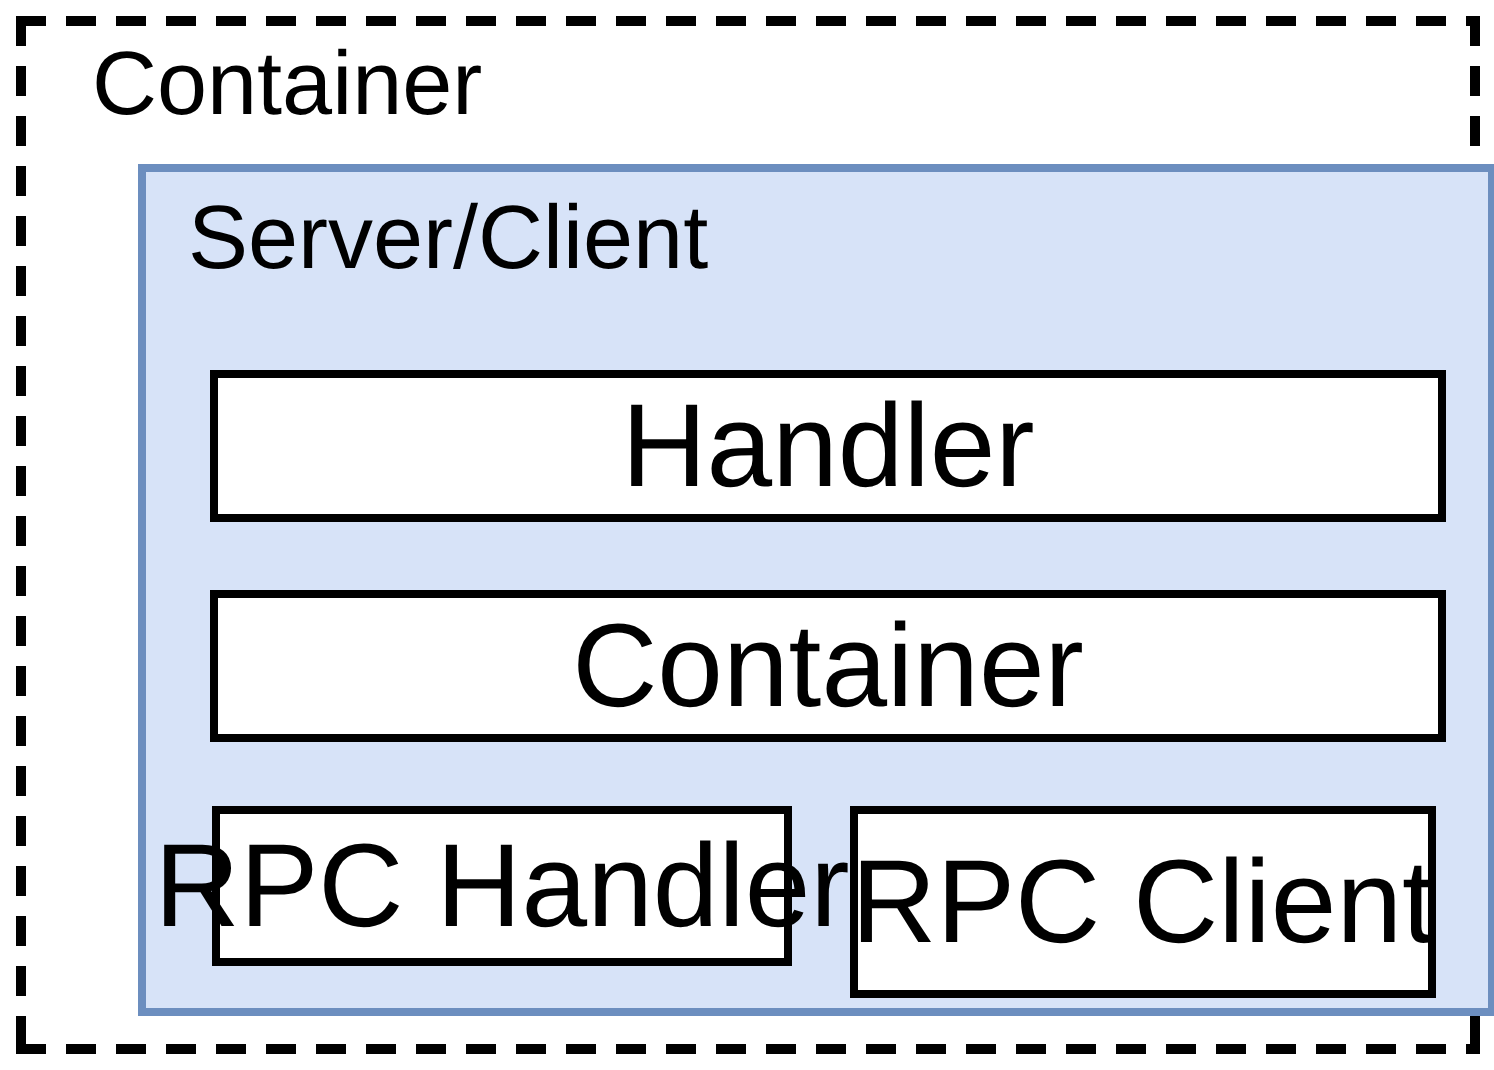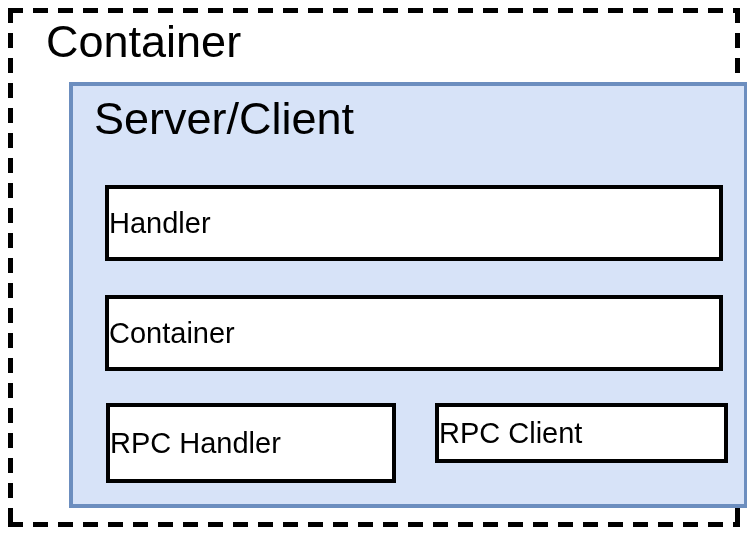--- a/index.html
+++ b/index.html
@@ -56,28 +56,28 @@
     line-height: 1.1;
     white-space: nowrap;
   }
   .node {
     position: absolute;
     box-sizing: border-box;
     background: var(--node-fill, #FFFFFF);
     border: 4px solid var(--node-border, #000000);
     display: flex;
     align-items: center;
-    justify-content: flex-start;
-    font-size: 29px;
+    justify-content: center;
+    font-size: 59px;
     white-space: nowrap;
   }
   .node-handler  { left: 32px;  top: 99px;  width: 618px; height: 76px; }
   .node-protocol { left: 32px;  top: 209px; width: 618px; height: 76px; }
   .node-rpc-server { left: 33px;  top: 317px; width: 290px; height: 80px; }
-  .node-rpc-client { left: 362px; top: 317px; width: 293px; height: 60px; }
+  .node-rpc-client { left: 352px; top: 317px; width: 293px; height: 96px; }
 </style>
 </head>
 <body>
 
 <div id="canvas">
 
   <div class="outer-dashed"></div>
 
   <div class="container-label">Container</div>
 

